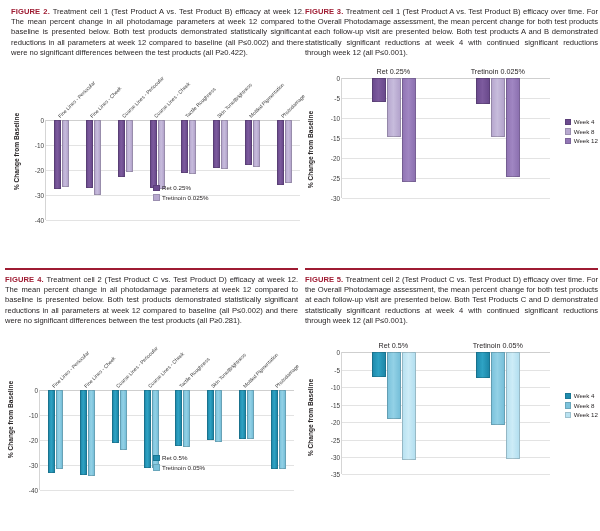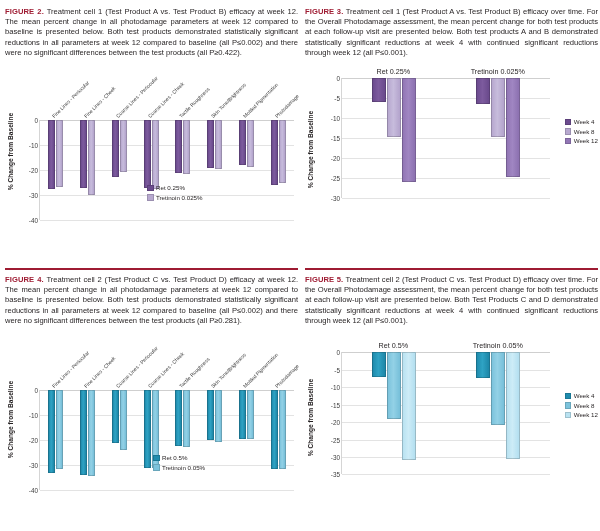--- a/index.html
+++ b/index.html
@@ -3,21 +3,21 @@
 <meta charset="utf-8">
 <style>
   html,body{margin:0;padding:0;}
   body{
     width:600px;height:531px;background:#ffffff;
     font-family:"Liberation Sans",sans-serif;
     color:#231f20;overflow:hidden;position:relative;
   }
   .page{width:600px;height:531px;position:relative;}
   .quad{position:absolute;width:293px;box-sizing:border-box;}
-  .q-tl{left:5px;top:0px;}
+  .q-tl{left:11px;top:0px;}
   .q-tr{left:305px;top:0px;}
   .q-bl{left:5px;top:268px;}
   .q-br{left:305px;top:268px;}
 
   .rule{height:1.6px;background:#9e1b32;width:100%;margin:0 0 5px 0;}
   .rule.hidden{visibility:hidden;}
 
   .caption{
     font-size:7.6px;line-height:1.365;text-align:justify;
     color:#231f20;letter-spacing:-0.02px;

